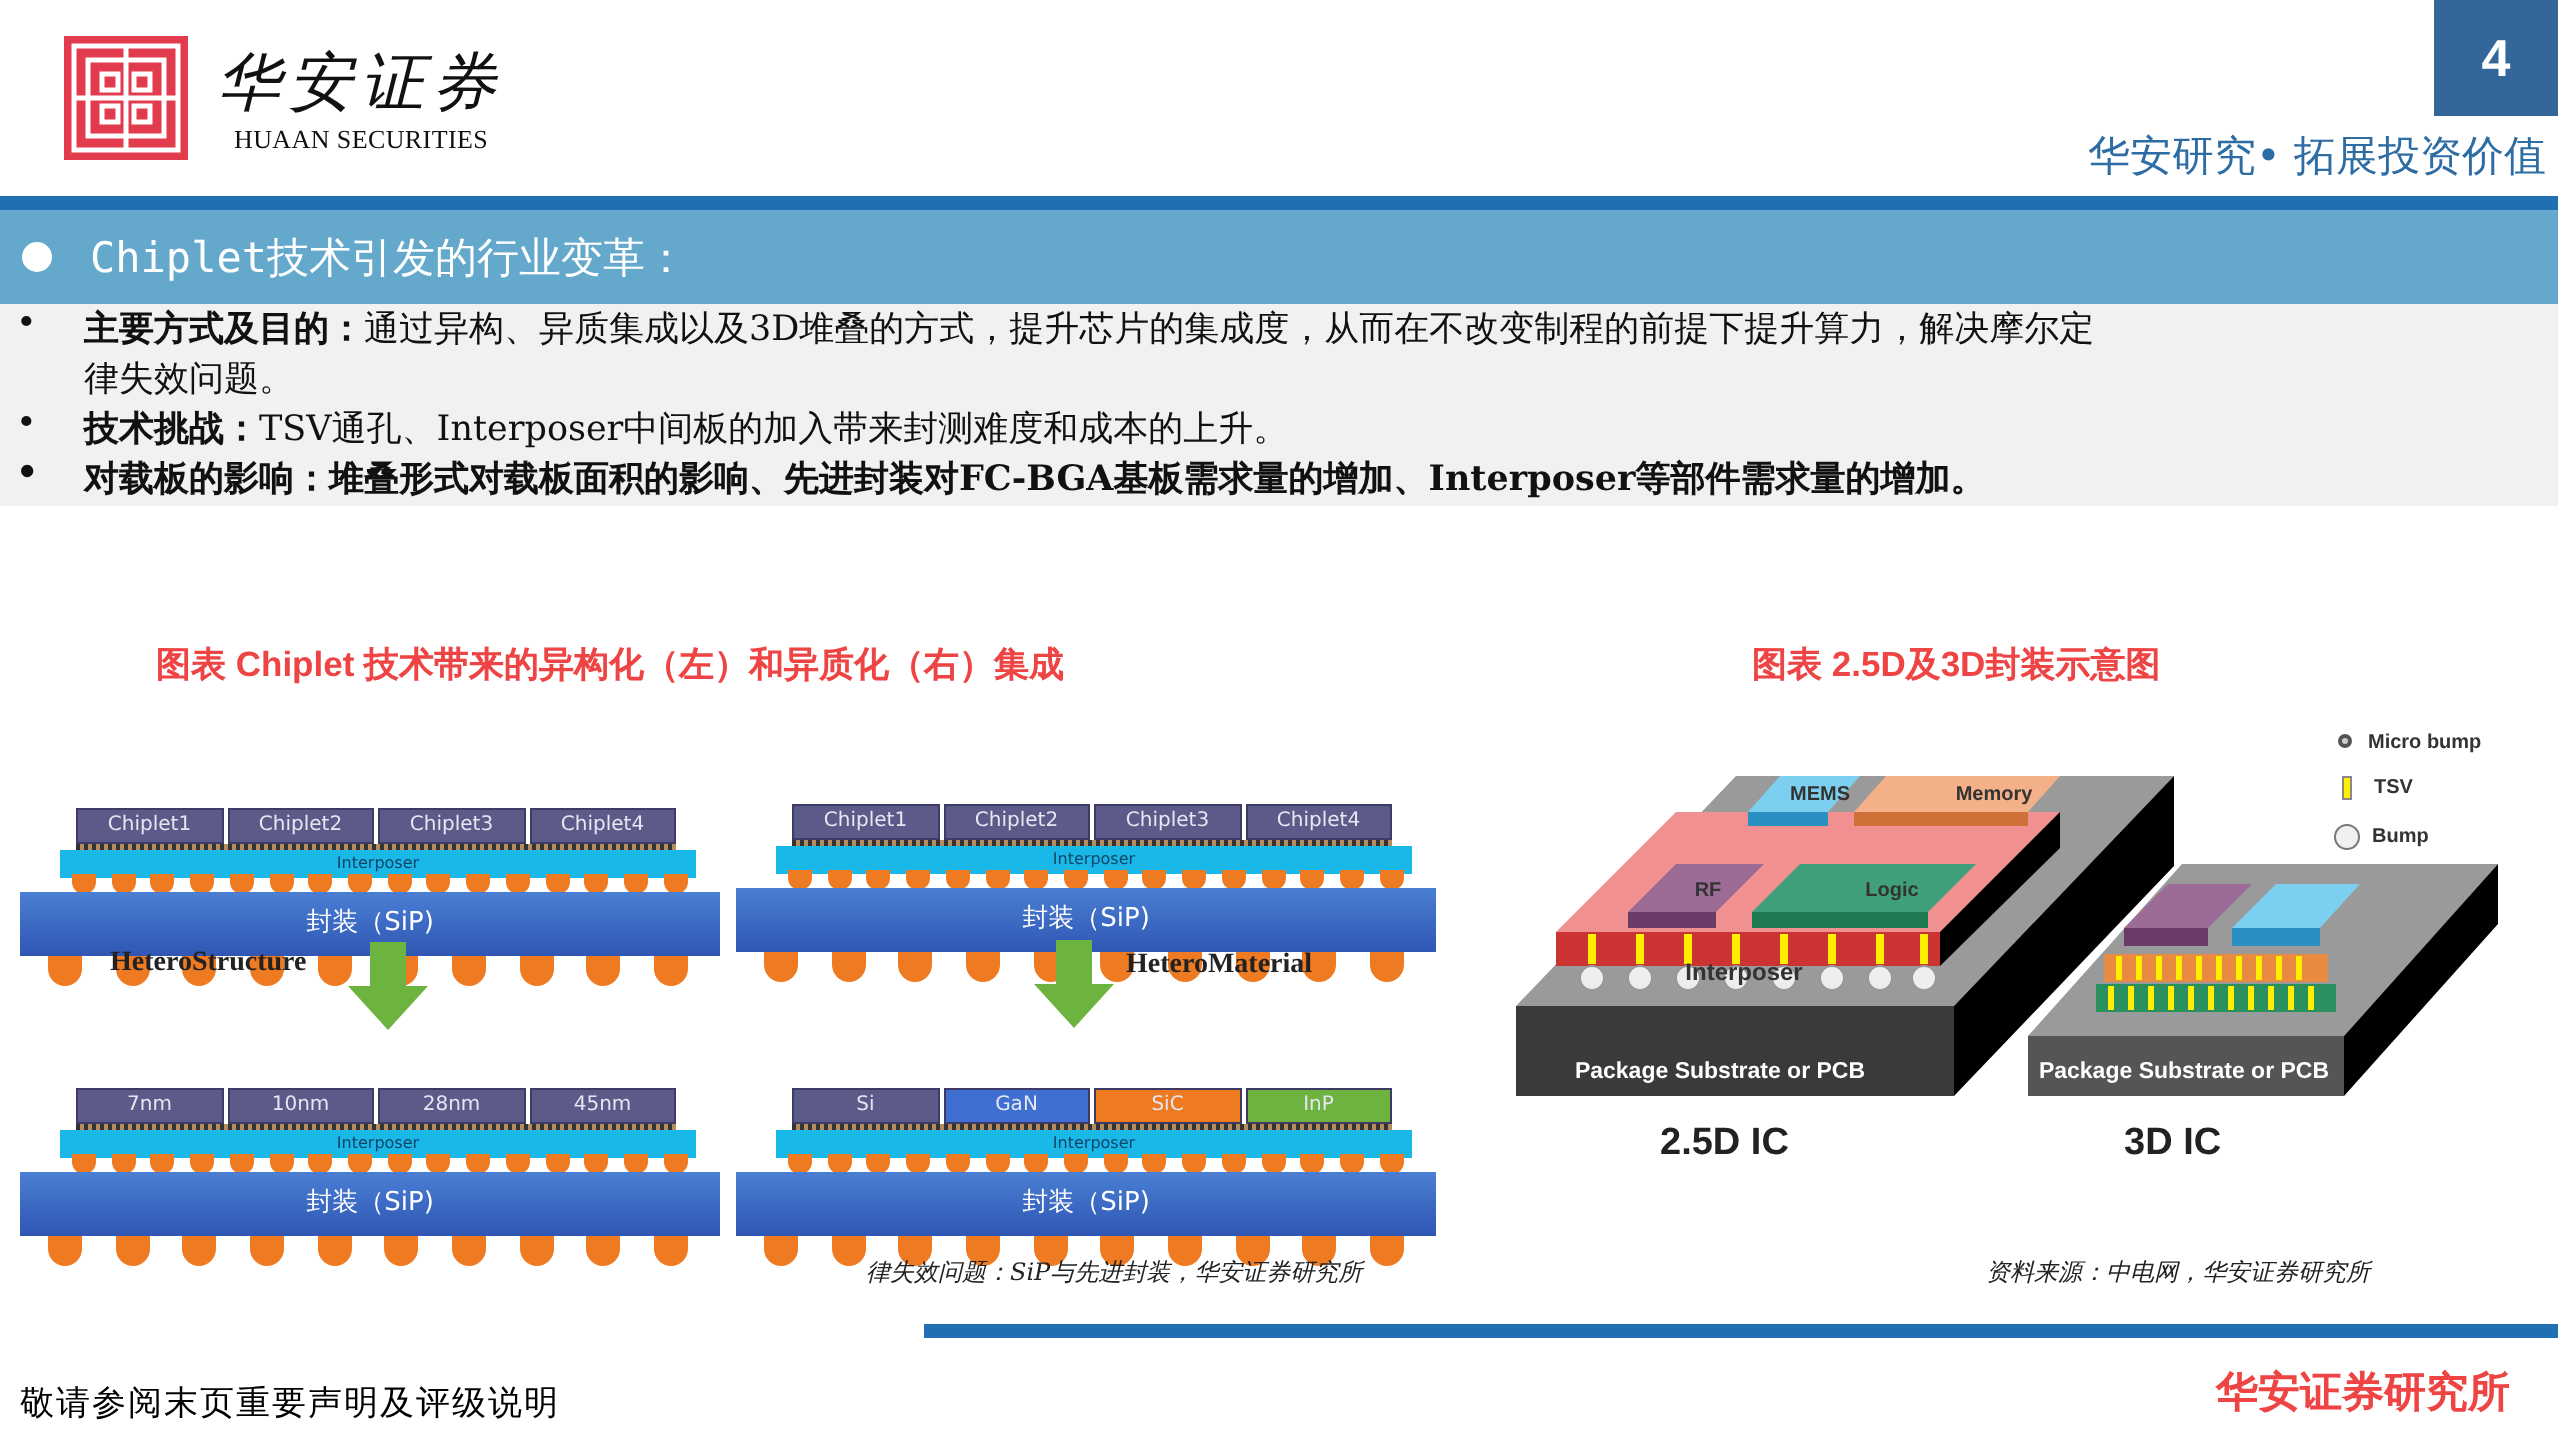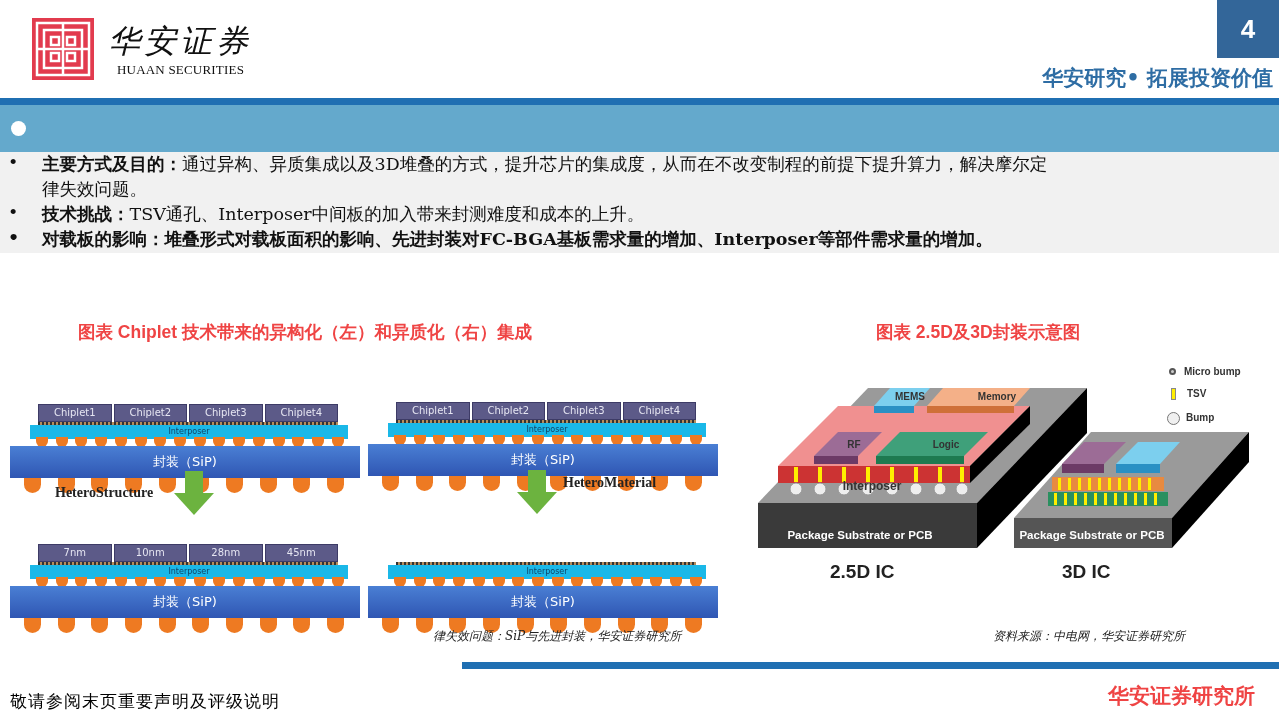--- a/index.html
+++ b/index.html
@@ -6,21 +6,21 @@
   body { width:1279px; height:719px; background:#ffffff; position:relative; overflow:hidden;
          font-family:"DejaVu Sans", sans-serif; color:#000; }
   .abs { position:absolute; }
   
   .logo-box { left:32px; top:18px; width:62px; height:62px; background:#e23b4e; }
   .logo-box svg { width:62px; height:62px; display:block; }
   .brand-cn { left:108px; top:20px; font-family:"DejaVu Serif", serif; font-size:32px; letter-spacing:4px; color:#111; font-style:italic; }
   .brand-en { left:117px; top:62px; font-family:"Liberation Serif", serif; font-size:13px; letter-spacing:0.2px; color:#111; }
   .page-num { left:1217px; top:0; width:62px; height:58px; background:#336699; color:#fff;
               font-family:"Liberation Sans", sans-serif; font-weight:bold; font-size:26px; text-align:center; line-height:58px; }
-  .tagline { right:6px; top:64px; font-family:"DejaVu Sans", sans-serif; font-weight:bold; font-size:21px; color:#2e6da4; }
+  .tagline { right:6px; top:64px; font-family:"DejaVu Sans", sans-serif; font-weight:normal; font-size:21px; color:#2e6da4; }
   .stripe-dark { left:0; top:98px; width:1279px; height:7px; background:#1f6fb2; }
   .title-bar { left:0; top:105px; width:1279px; height:47px; background:#64a9cc; }
   .title-bar .dot { position:absolute; left:11px; top:16px; width:15px; height:15px; border-radius:50%; background:#fff; }
   .title-bar .ttl { position:absolute; left:45px; top:10px; font-family:"DejaVu Sans Mono", monospace; font-size:21px; color:#fff; }
   .bullets { left:0; top:152px; width:1279px; height:101px; background:#f1f1f1; padding:0 0 0 0; }
   .b-row { position:absolute; left:0; font-family:"DejaVu Serif", serif; font-size:17.5px; color:#111; white-space:nowrap; }
   .b-row .bul { position:absolute; left:8px; top:0; }
   .b-row .txt { position:absolute; left:42px; top:0; }
   .b-row b { font-weight:bold; }
   
@@ -74,20 +74,21 @@
   </svg>
 </div>
 <div class="abs brand-cn">华安证券</div>
 <div class="abs brand-en">HUAAN SECURITIES</div>
 <div class="abs page-num">4</div>
 <div class="abs tagline">华安研究• 拓展投资价值</div>
 <div class="abs stripe-dark"></div>
 
 <div class="abs title-bar">
   <span class="dot"></span>
+  <span class="ttl">Chiplet技术引发的行业变革：</span>
 </div>
 
 <div class="abs bullets">
   <div class="b-row" style="top:0px;">
     <span class="bul">•</span>
     <span class="txt"><b>主要方式及目的：</b><span>通过异构、异质集成以及3D堆叠的方式，提升芯片的集成度，从而在不改变制程的前提下提升算力，解决摩尔定</span></span>
   </div>
   <div class="b-row" style="top:25px;">
     <span class="txt">律失效问题。</span>
   </div>
@@ -180,21 +181,21 @@
       <span></span>
       <span></span>
       <span></span>
       <span></span>
       <span></span>
       <span></span>
       <span></span>
     </div>
 </div>
 
-<div class="hetero-lbl" style="left:55px; top:485px;">HeteroStructure</div>
+<div class="hetero-lbl" style="left:55px; top:474px;">HeteroStructure</div>
 <div class="arrow" style="left:174px; top:471px;">
     <div class="shaft"></div>
     <div class="head"></div>
   </div>
 <div class="arrow" style="left:517px; top:470px;">
     <div class="shaft"></div>
     <div class="head"></div>
   </div>
 <div class="hetero-lbl" style="left:563px; top:475px;">HeteroMaterial</div>
 
@@ -234,20 +235,26 @@
       <span></span>
       <span></span>
       <span></span>
       <span></span>
       <span></span>
       <span></span>
     </div>
 </div>
 
 <div class="sip" style="left:368px; top:516px;">
+  <div class="chips">
+    <div class="chip" style="background:#5c5a88;">Si</div>
+    <div class="chip" style="background:#3f6fd0;">GaN</div>
+    <div class="chip" style="background:#ee7a22;">SiC</div>
+    <div class="chip" style="background:#6cb33f;">InP</div>
+  </div>
   <div class="uball"></div>
   <div class="interp">Interposer</div>
   <div class="mid-balls">
       <span></span>
       <span></span>
       <span></span>
       <span></span>
       <span></span>
       <span></span>
       <span></span>

